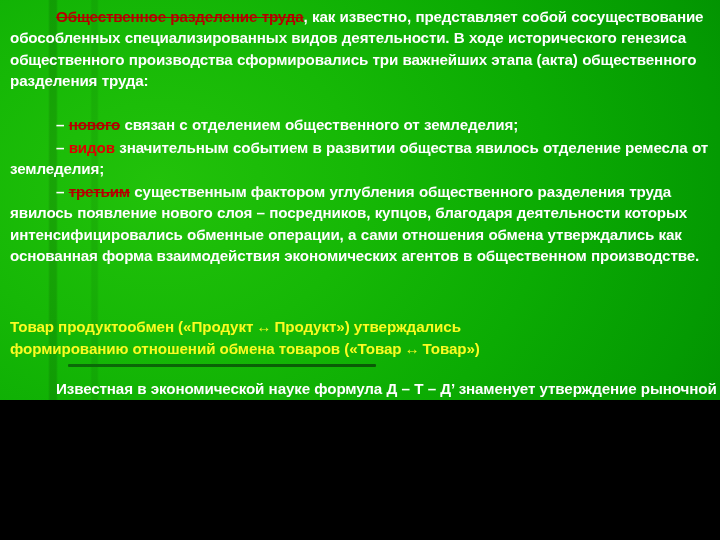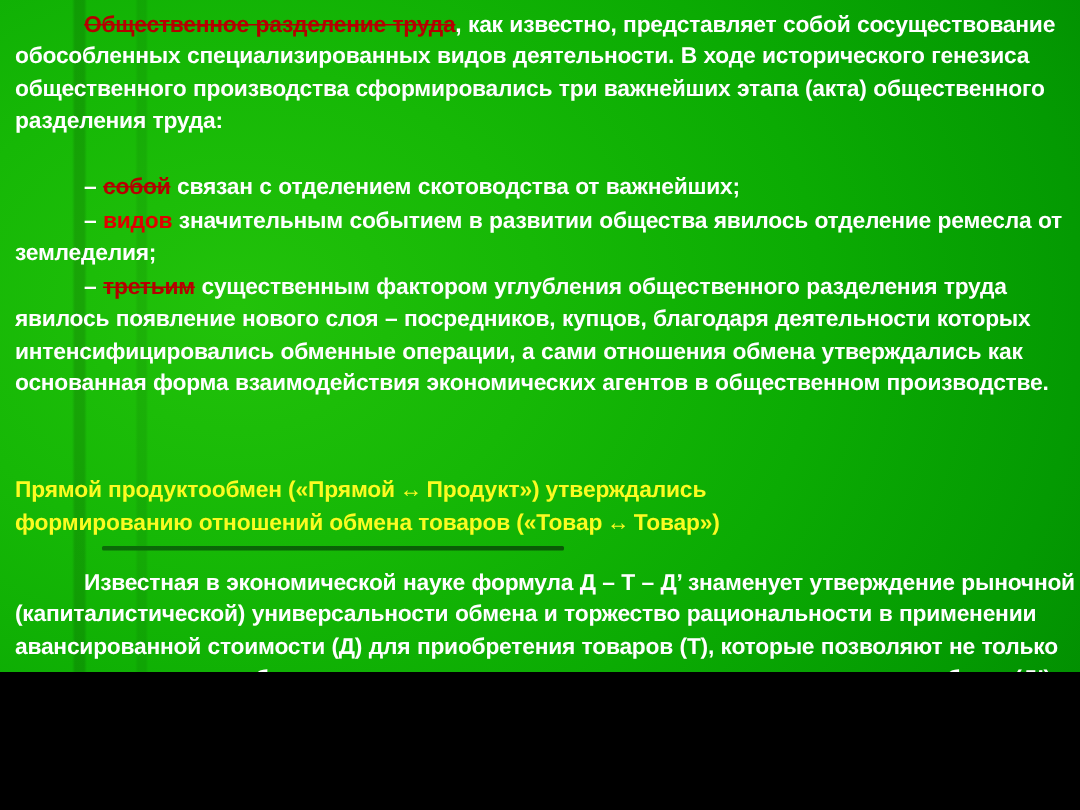--- a/index.html
+++ b/index.html
@@ -3,21 +3,21 @@
 <meta charset="utf-8">
 <style>
   html, body {
     margin: 0;
     padding: 0;
     background: #000;
   }
   #slide {
     position: relative;
     width: 720px;
-    height: 448px;
+    height: 400px;
     overflow: hidden;
     font-family: "Liberation Sans", "DejaVu Sans", sans-serif;
     background:
       radial-gradient(ellipse 780px 620px at 22% 46%,
         #22c20a 0%,
         #16b806 26%,
         #0bab03 50%,
         #049a02 72%,
         #018a01 88%,
         #017a01 100%);
@@ -108,27 +108,27 @@
 </style>
 </head>
 <body>
 
 <div id="slide">
 
   <div class="body-wrap">
 
     <p class="para" id="p-intro"><span class="indent"></span><span class="hl-red-u">Общественное разделение труда</span><span>, как известно, представляет собой сосуществование обособленных специализированных видов деятельности. В ходе исторического генезиса общественного производства сформировались три важнейших этапа (акта) общественного разделения труда:</span></p>
 
-    <p class="para" id="p-first"><span class="indent"></span><span>–</span>&nbsp;<span class="hl-red-u">собой</span><span> связан с отделением скотоводства от важнейших;</span></p>
+    <p class="para" id="p-first"><span class="indent"></span><span>–</span>&nbsp;<span class="hl-red-u">нового</span><span> связан с отделением общественного от земледелия;</span></p>
 
     <p class="para" id="p-second"><span class="indent"></span><span>–</span>&nbsp;<span class="hl-red">видов</span><span> значительным событием в развитии общества явилось отделение ремесла от земледелия;</span></p>
 
     <p class="para" id="p-third"><span class="indent"></span><span>–</span>&nbsp;<span class="hl-red-u">третьим</span><span> существенным фактором углубления общественного разделения труда явилось появление нового слоя – посредников, купцов, благодаря деятельности которых интенсифицировались обменные операции, а сами отношения обмена утверждались как основанная форма взаимодействия экономических агентов в общественном производстве.</span></p>
 
-    <div id="yellow-block"><span>Прямой продуктообмен («Прямой</span><span class="arrow">↔</span><span>Продукт») утверждались</span><br><span>формированию отношений обмена товаров («Товар</span><span class="arrow">↔</span><span>Товар»)</span></div>
+    <div id="yellow-block"><span>Товар продуктообмен («Продукт</span><span class="arrow">↔</span><span>Продукт») утверждались</span><br><span>формированию отношений обмена товаров («Товар</span><span class="arrow">↔</span><span>Товар»)</span></div>
 
     <div id="divider"></div>
 
     <p class="para" id="p-final"><span class="indent"></span><span>Известная в экономической науке формула Д – Т – Д’ знаменует утверждение рыночной (капиталистической) универсальности обмена и торжество рациональности в применении авансированной стоимости (Д) для приобретения товаров (Т), которые позволяют не только удовлетворить потребности и возместить понесенные затраты, но и получить прибыль (Д’).</span></p>
 
     <p class="para" id="p-formula"><span class="indent"></span><span>Д’ = Д + Δd.</span></p>
 
   </div>
 </div>
 

